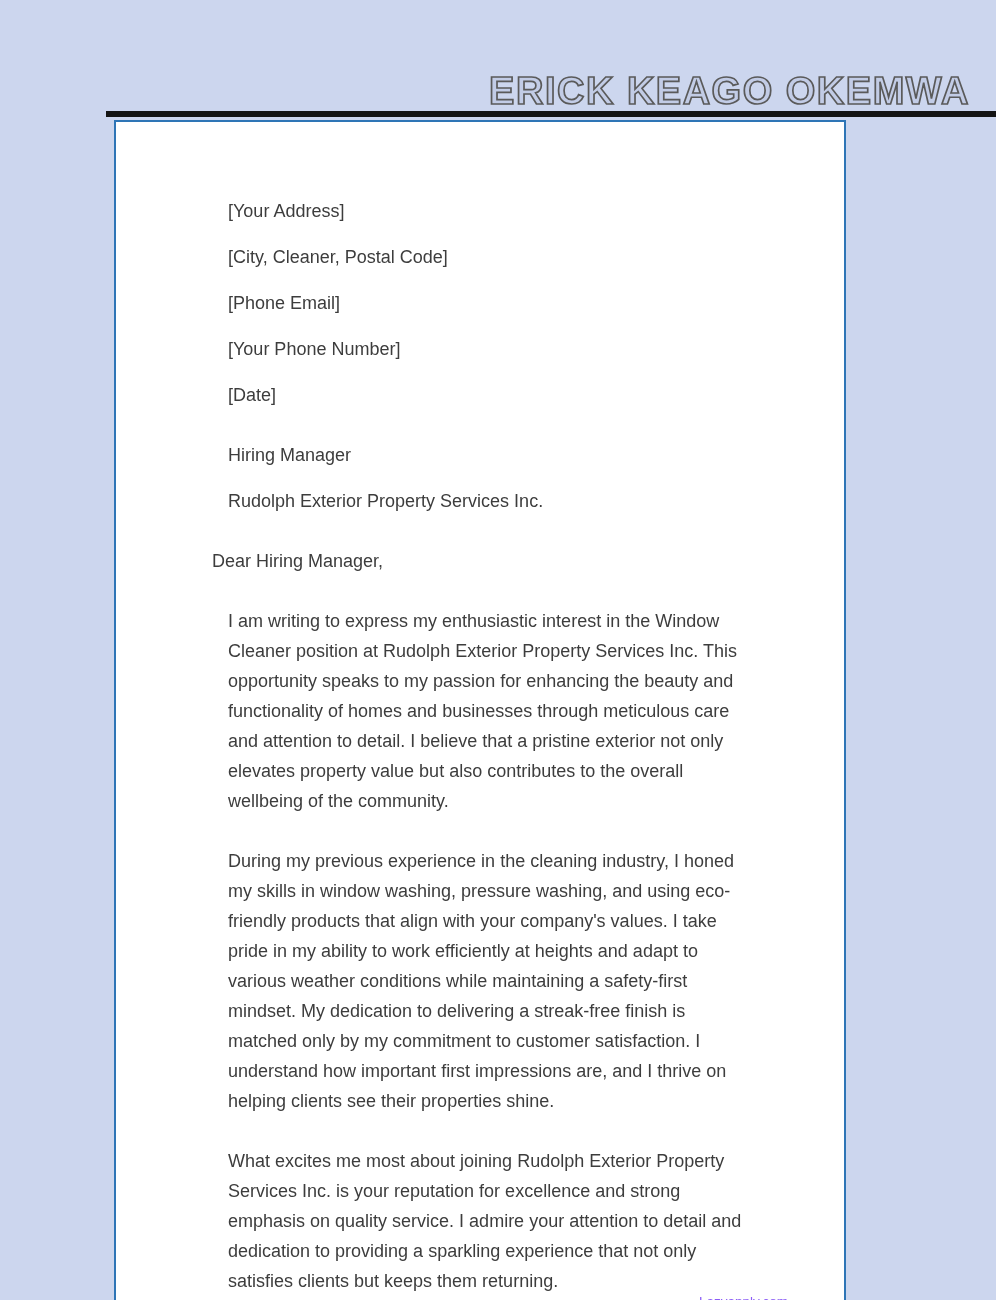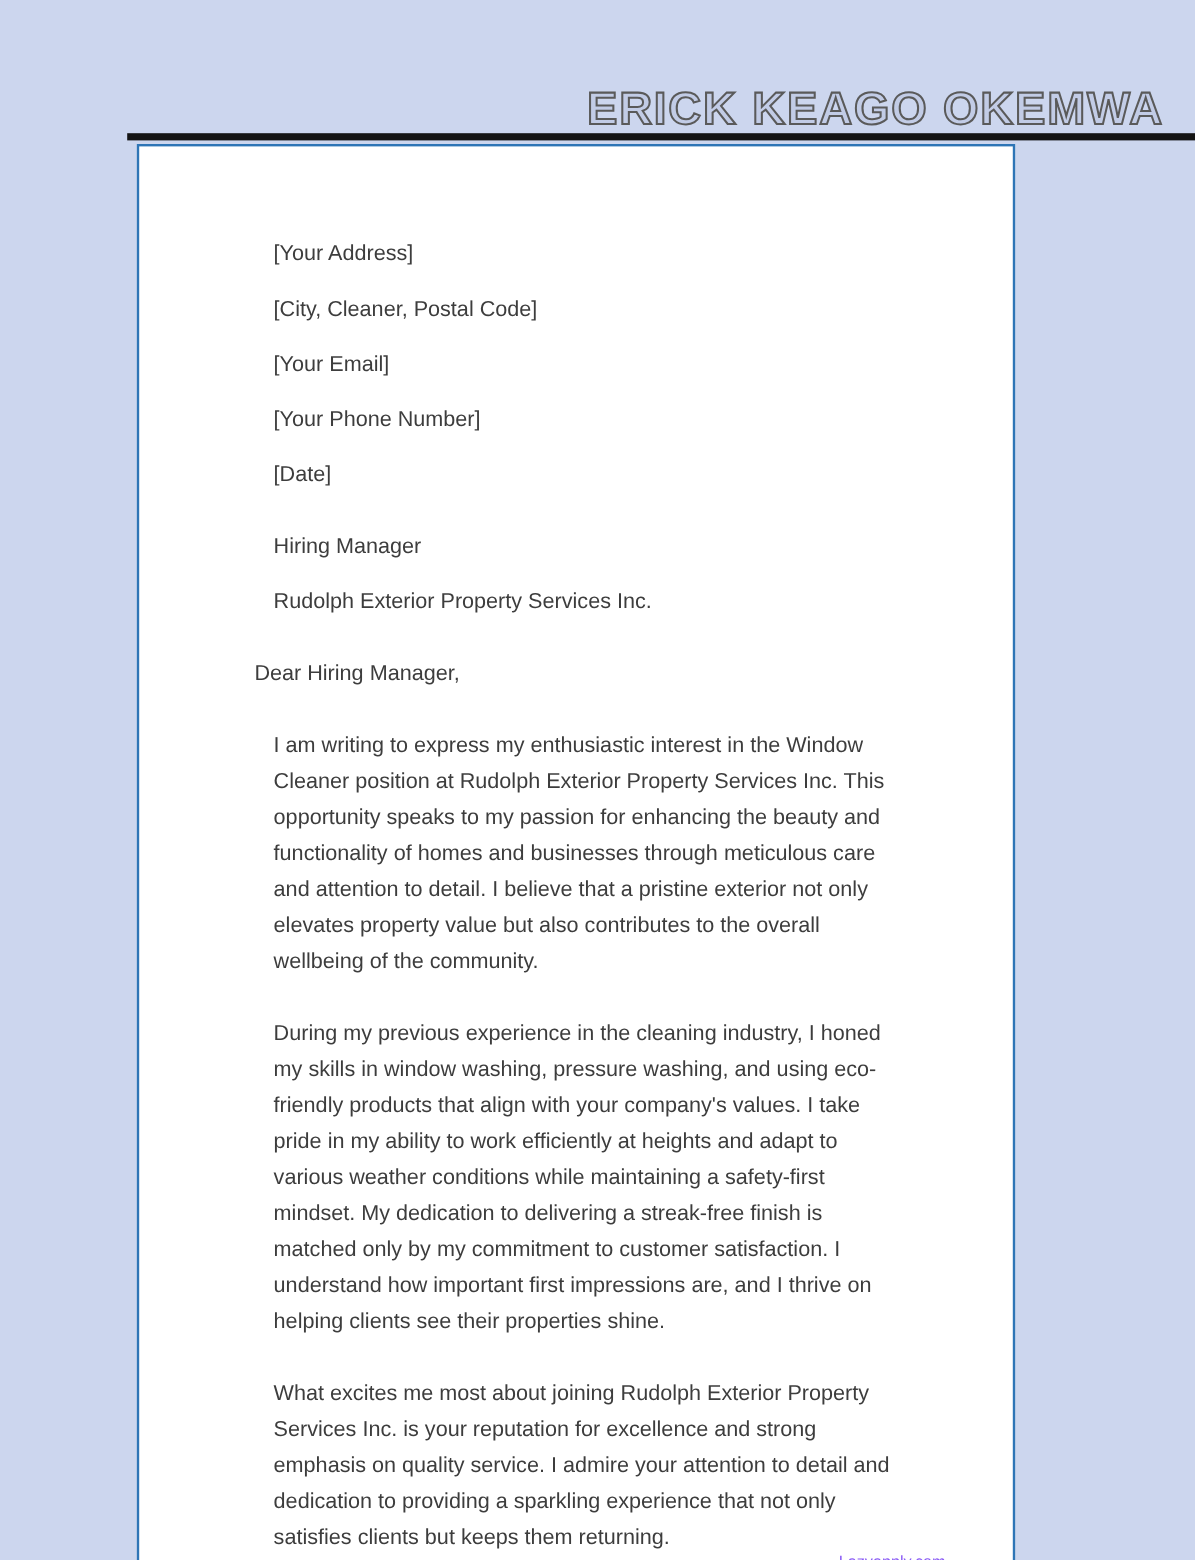--- a/index.html
+++ b/index.html
@@ -75,21 +75,21 @@
   <div class="header-name">ERICK KEAGO OKEMWA</div>
 
   <div class="header-bar"></div>
 
   <div class="page">
     <div class="letter">
 
       <div class="block">
           <p class="line">[Your Address]</p>
           <p class="line">[City, Cleaner, Postal Code]</p>
-          <p class="line">[Your Email]</p>
+          <p class="line">[Phone Email]</p>
           <p class="line">[Your Phone Number]</p>
           <p class="line">[Date]</p>
         </div>
 
       <div class="block">
           <p class="line">Hiring Manager</p>
           <p class="line">Rudolph Exterior Property Services Inc.</p>
         </div>
 
       <p class="block">Dear Hiring Manager,</p>

